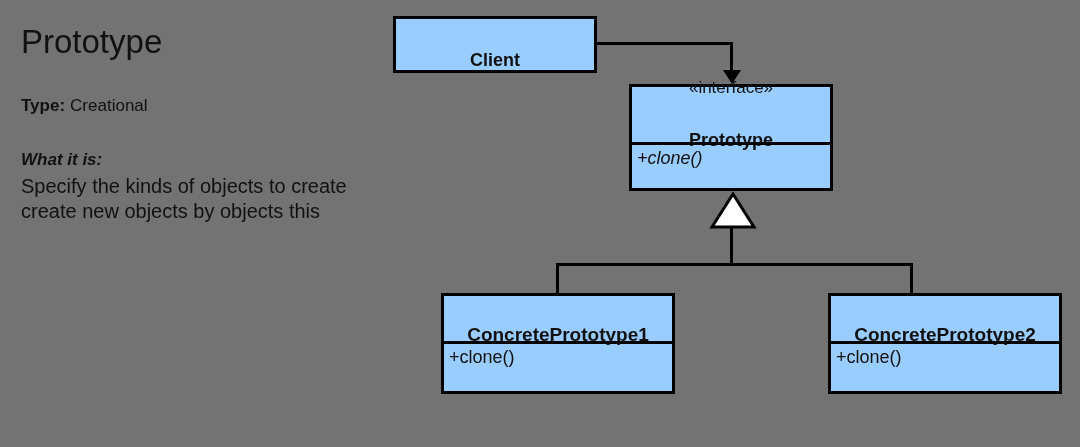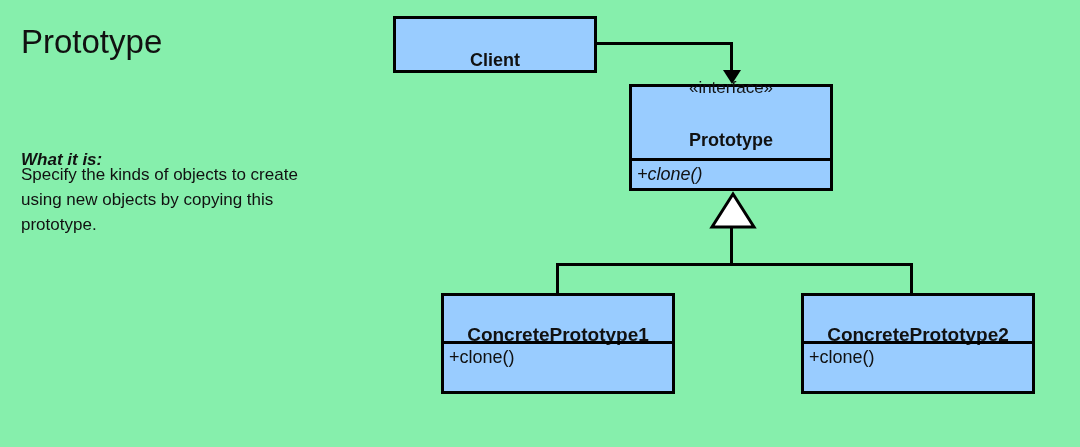--- a/index.html
+++ b/index.html
@@ -4,43 +4,43 @@
 <style>
   :root{
     --fill:#99CCFF;
     --line:#000000;
     --ink:#111111;
   }
   html,body{margin:0;padding:0;background:#ffffff;}
   .page{
     position:relative;
     width:1080px;height:447px;
-    background:#86efac;
+    background:#737373;
     font-family:"Liberation Sans","DejaVu Sans",sans-serif;
     color:var(--ink);
     overflow:hidden;
   }
   
   .title{
     position:absolute;left:21px;top:24px;
     font-size:33px;font-weight:400;line-height:1.1;margin:0;
   }
   .type-line{
     position:absolute;left:21px;top:95px;margin:0;
     font-size:17px;line-height:22px;
   }
   .b{font-weight:700;}
   .type-line .b{margin-right:5px;}
   .what-label{
     position:absolute;left:21px;top:149px;margin:0;
     font-size:17px;font-weight:700;line-height:22px;font-style:italic;
   }
   .desc{
-    position:absolute;left:21px;top:162px;
-    font-size:17px;line-height:25px;
+    position:absolute;left:21px;top:174px;
+    font-size:20px;line-height:25px;
   }
   
   .umlbox{
     position:absolute;
     background:var(--fill);
     border:3px solid var(--line);
     box-sizing:border-box;
     display:flex;flex-direction:column;
   }
   .umlbox .name-row{
@@ -57,24 +57,24 @@
     font-size:18px;
     padding:3px 5px 0 5px;
     text-align:left;
   }
   .method-italic{font-style:italic;}
   .client-box{
     left:393px;top:16px;width:204px;height:57px;
     align-items:center;justify-content:center;
   }
   .client-box .name-row{height:100%;justify-content:center;}
-  .proto-box{left:629px;top:84px;width:204px;height:107px;gap:16px;}
+  .proto-box{left:629px;top:84px;width:204px;height:107px;}
   .proto-box .name-row{height:55px;}
   .cp1-box{left:441px;top:293px;width:234px;height:101px;}
-  .cp2-box{left:801px;top:293px;width:234px;height:101px;}
+  .cp2-box{left:828px;top:293px;width:234px;height:101px;}
   .cp1-box .name-row,.cp2-box .name-row{height:45px;font-size:19px;}
   .conn{position:absolute;background:var(--line);}
   .c1h{left:596px;top:42px;width:137px;height:3px;}
   .c1v{left:730px;top:42px;width:3px;height:30px;}
   .arrowhead{
     position:absolute;left:723px;top:70px;width:0;height:0;
     border-left:9px solid transparent;
     border-right:9px solid transparent;
     border-top:14px solid var(--line);
   }
@@ -84,27 +84,27 @@
   .dl{left:556px;top:263px;width:3px;height:30px;}
   .dr{left:910px;top:263px;width:3px;height:30px;}
 </style>
 </head>
 <body>
 
 <div class="page">
 
   <h1 class="title">Prototype</h1>
 
+  <p class="type-line"><span class="b">Type:</span><span>Creational</span></p>
 
   <p class="what-label">What it is:</p>
 
   <div class="desc">
     <div>Specify the kinds of objects to create</div>
-    <div>using new objects by copying this</div>
-    <div>prototype.</div>
+    <div>create new objects by objects this</div>
   </div>
 
   <div class="umlbox client-box">
     <div class="name-row">
         <span class="cls-name">Client</span>
       </div>
   </div>
 
   <div class="conn c1h"></div>
   <div class="conn c1v"></div>

